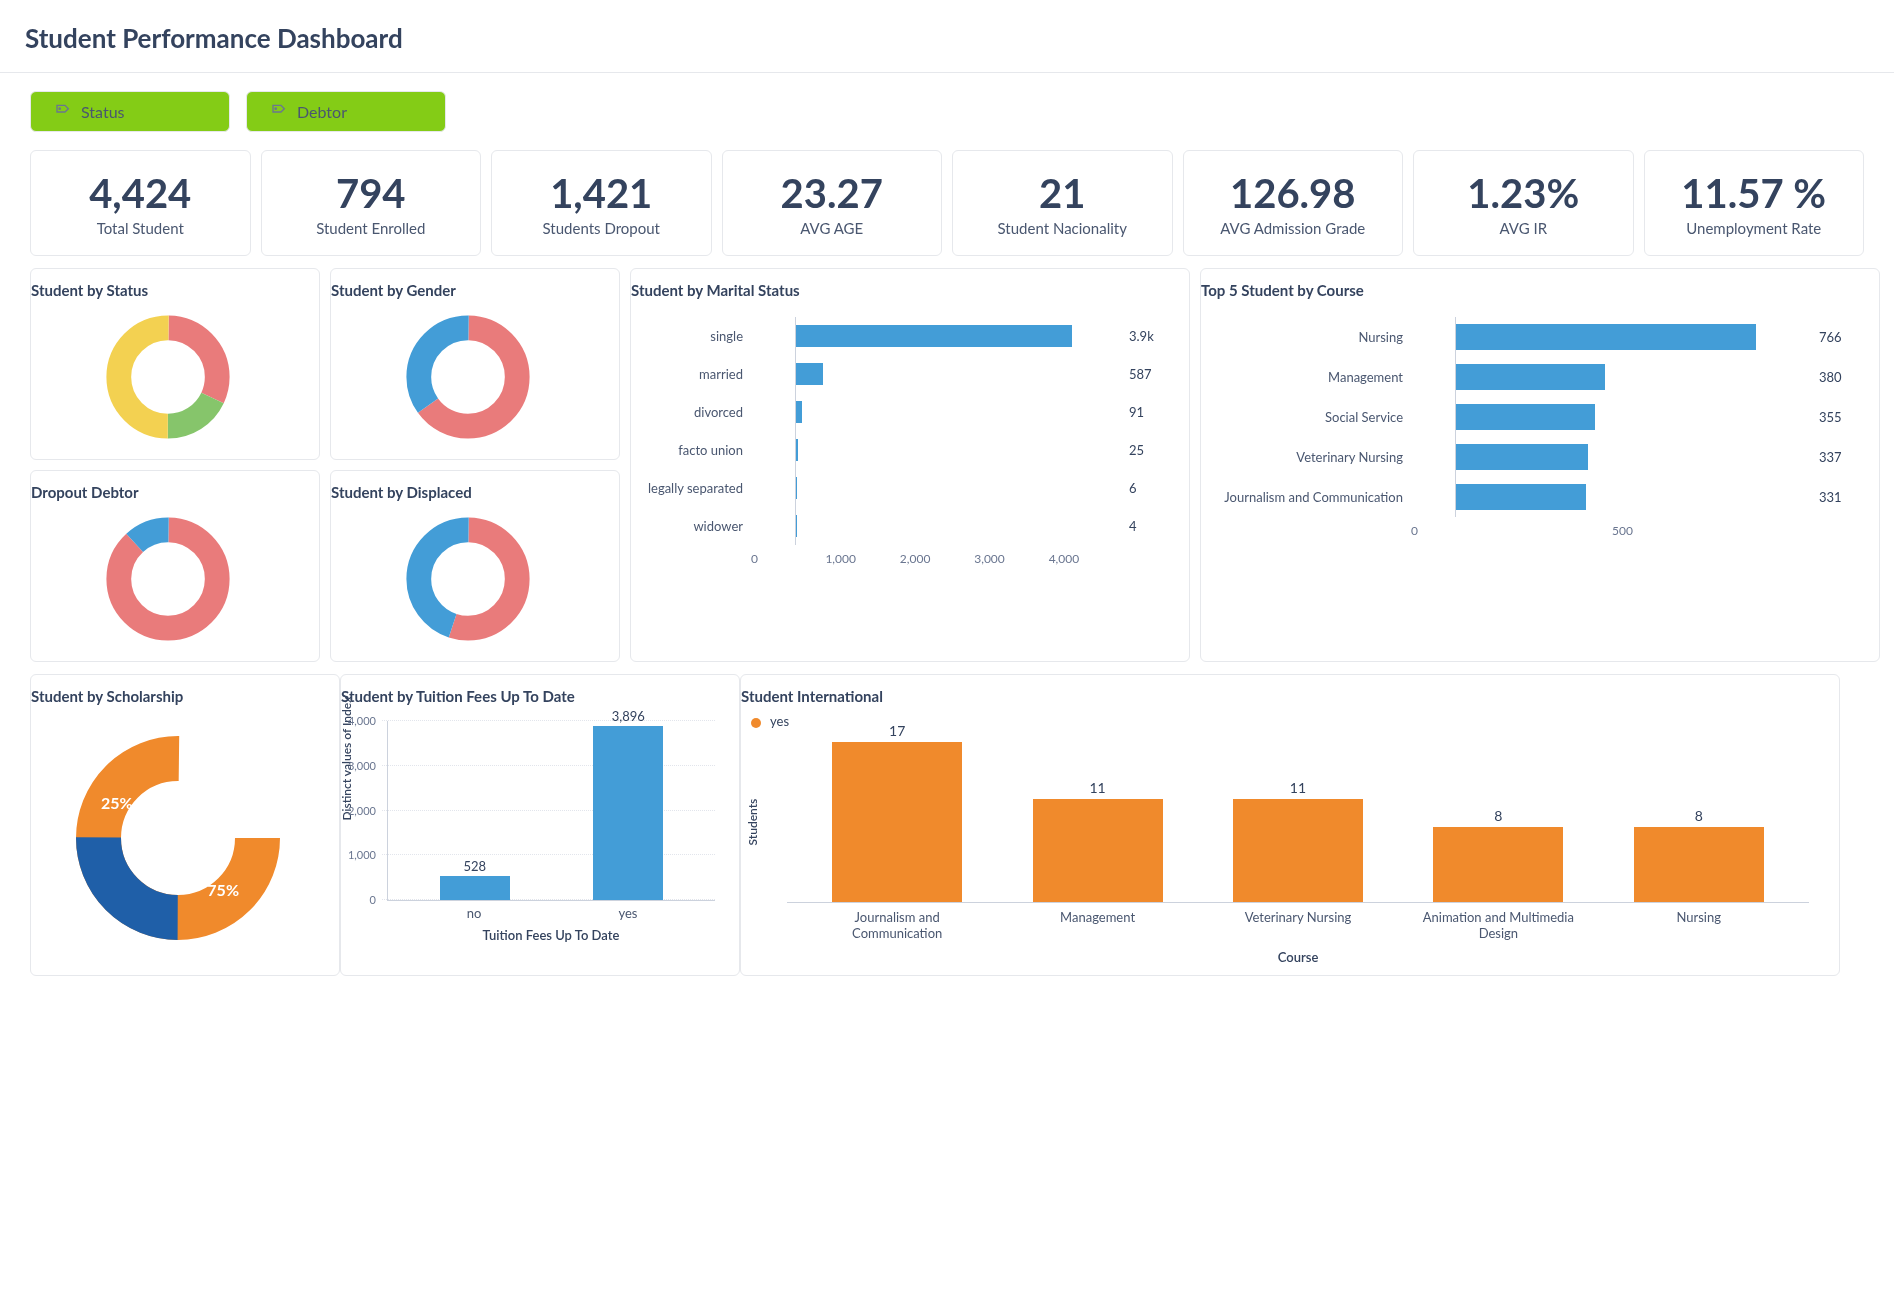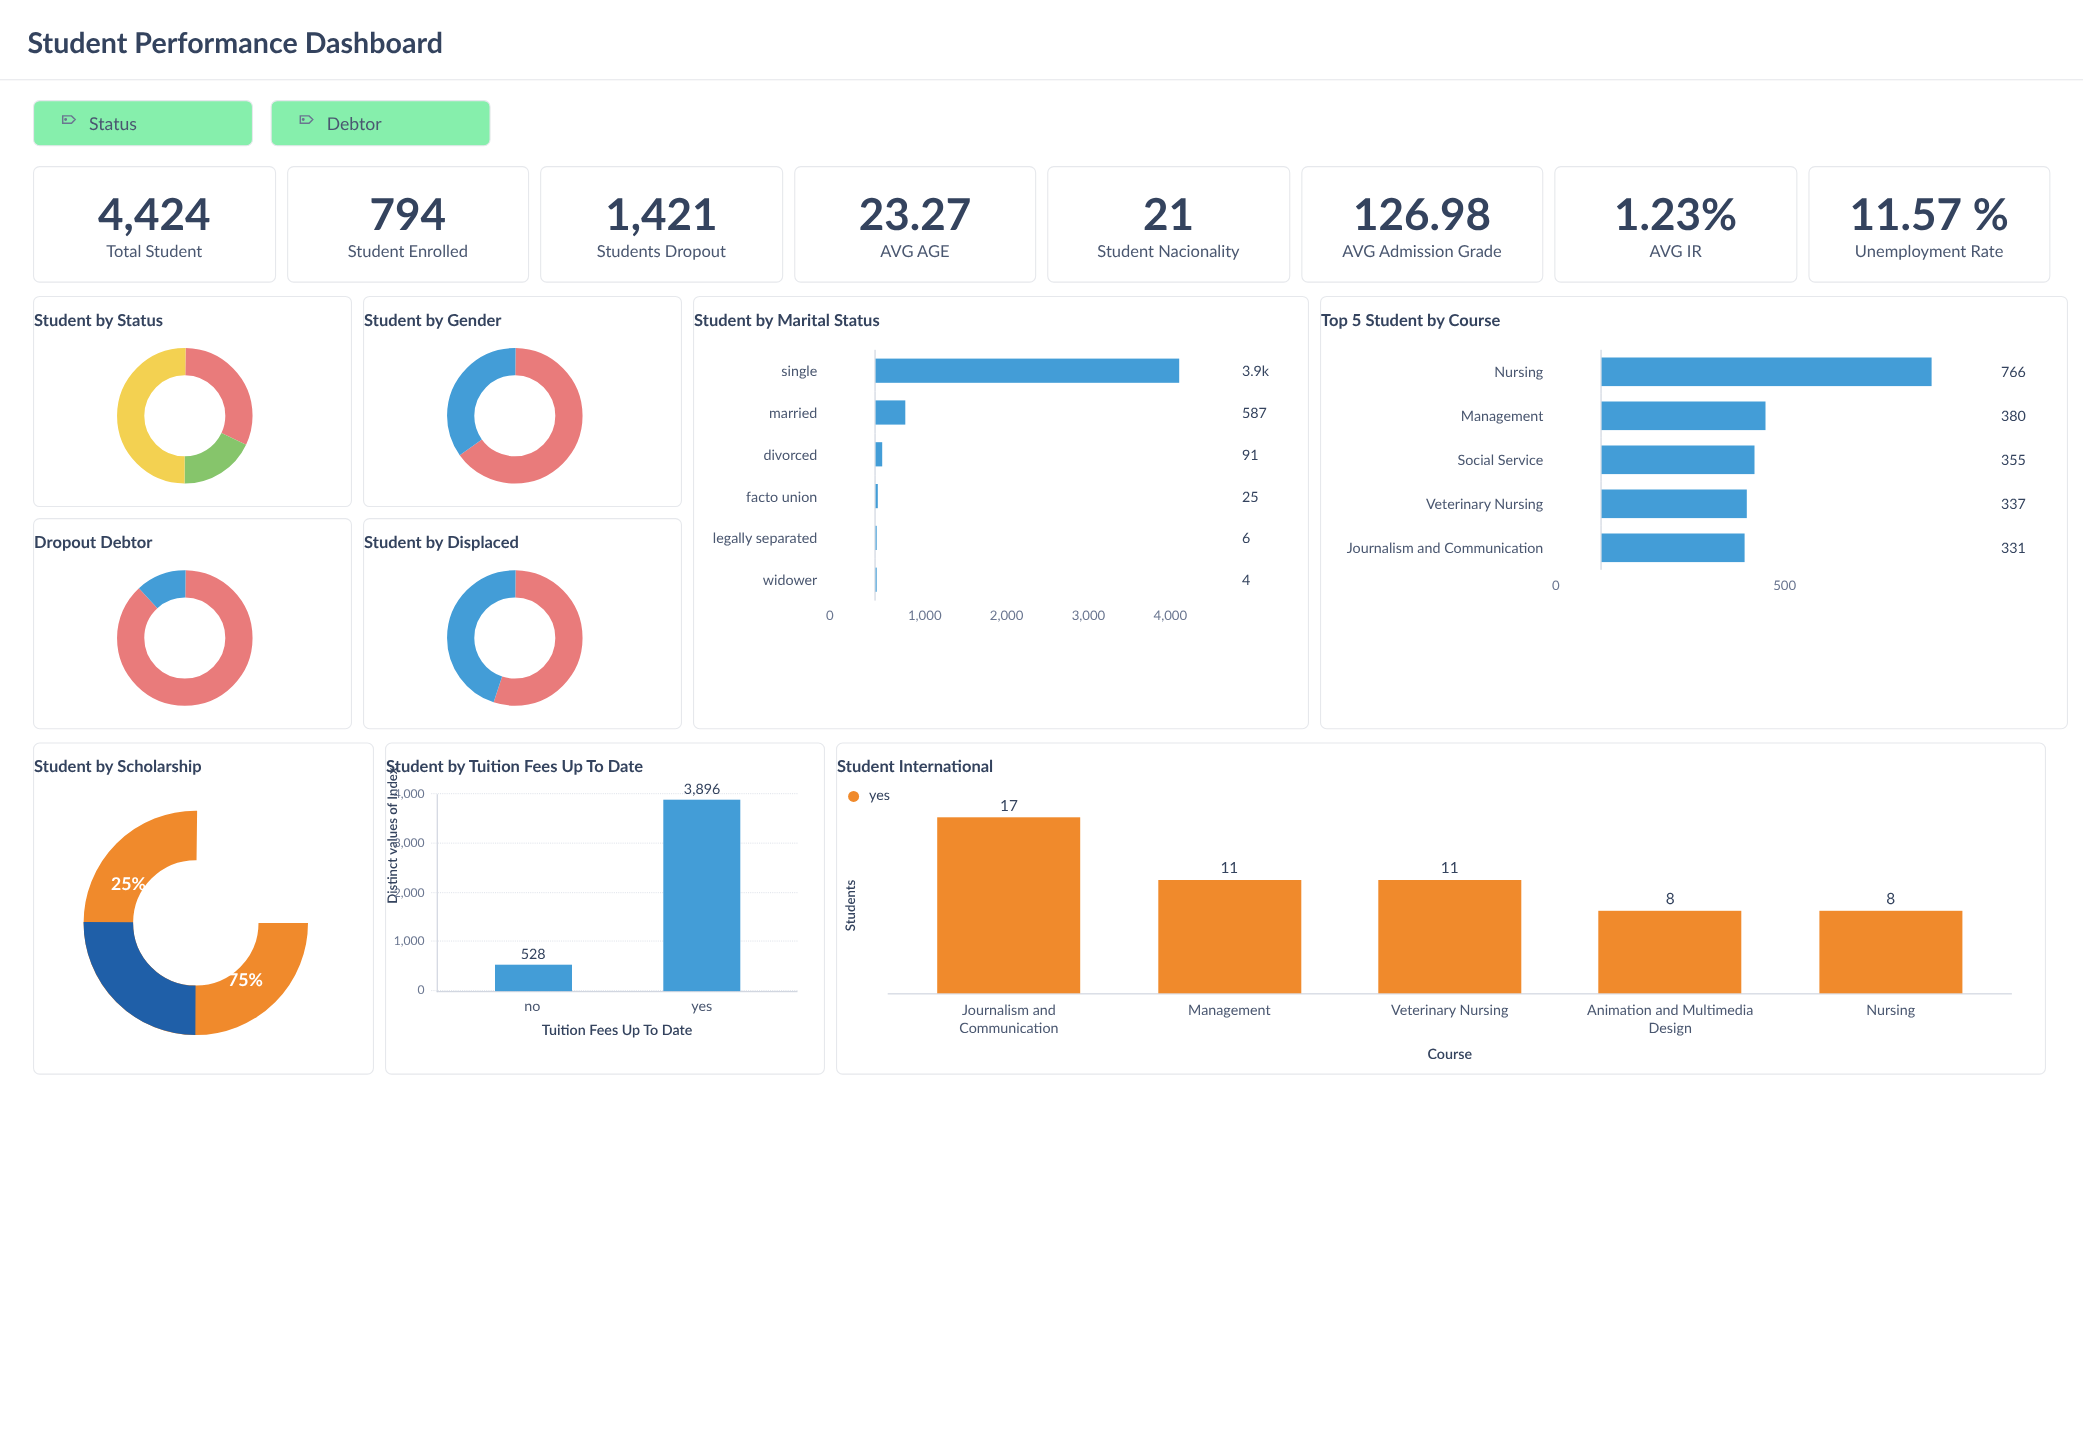--- a/index.html
+++ b/index.html
@@ -23,21 +23,21 @@
   .header { padding: 22px 30px 18px 25px; border-bottom: 1px solid var(--border); }
   .header h1 { margin: 0; font-size: 26px; font-weight: 700; color: var(--ink); }
 
   .content { padding: 18px 30px 0 30px; }
 
   .filter-row { display: flex; gap: 16px; margin-bottom: 18px; }
   .filter-pill {
     display: inline-flex; align-items: center; gap: 10px;
     border: 1px solid var(--border); border-radius: 6px;
     padding: 10px 24px; font-size: 16px; color: var(--ink-light);
-    background: #86efac; cursor: pointer; min-width: 200px;
+    background: #84cc16; cursor: pointer; min-width: 200px;
   }
   .filter-pill svg { width: 16px; height: 16px; stroke: var(--muted); fill: none; }
 
   .kpi-row { display: grid; grid-template-columns: repeat(8,1fr); gap: 10px; margin-bottom: 12px; }
   .kpi {
     border: 1px solid var(--border); border-radius: 6px; background: #fff;
     padding: 20px 8px 18px 8px; text-align: center;
   }
   .kpi .value { font-size: 40px; font-weight: 700; color: var(--ink); line-height: 1.1; }
   .kpi .label { font-size: 15px; color: var(--ink-light); margin-top: 4px; }
@@ -69,21 +69,20 @@
   .hbar-chart.wide .hbar-row .bar { height: 26px; }
 
   .axis-x { display:flex; padding-left: 120px; padding-right: 44px; margin-top: 6px; }
   .axis-x.wide { padding-left: 210px; padding-right: 44px; }
   .axis-x span { flex: 1; font-size: 12px; color: var(--muted); text-align: left; }
   .axis-x span:first-child { text-align: left; }
 
   .grid-bot {
     display: grid;
     grid-template-columns: 310px 400px 1100px;
-    gap: 10px;
   }
 
   .vbar-chart { position: relative; height: 230px; padding: 8px 10px 0 46px; }
   .vbar-chart .plot { position: relative; height: 180px; border-left: 1px solid #ccd2dd; border-bottom: 1px solid #ccd2dd; }
   .vbar-chart .grid-line { position:absolute; left:-6px; right:0; border-top:1px dotted #e2e5ec; font-size:11px; color:var(--muted);}
   .vbar-chart .grid-line span { position:absolute; left:-40px; top:-7px; width:34px; text-align:right;}
   .vbar-chart .bars { position:absolute; inset:0; display:flex; align-items:flex-end; justify-content:space-around; padding: 0 10px; }
   .vbar-chart .bar-v { width: 70px; background: var(--blue); position: relative; }
   .vbar-chart .bar-v .dl { position:absolute; top:-18px; left:0; right:0; text-align:center; font-size:13px; color: var(--ink);}
   .vbar-chart .xlabels { display:flex; justify-content:space-around; padding: 4px 10px 0 10px; }

